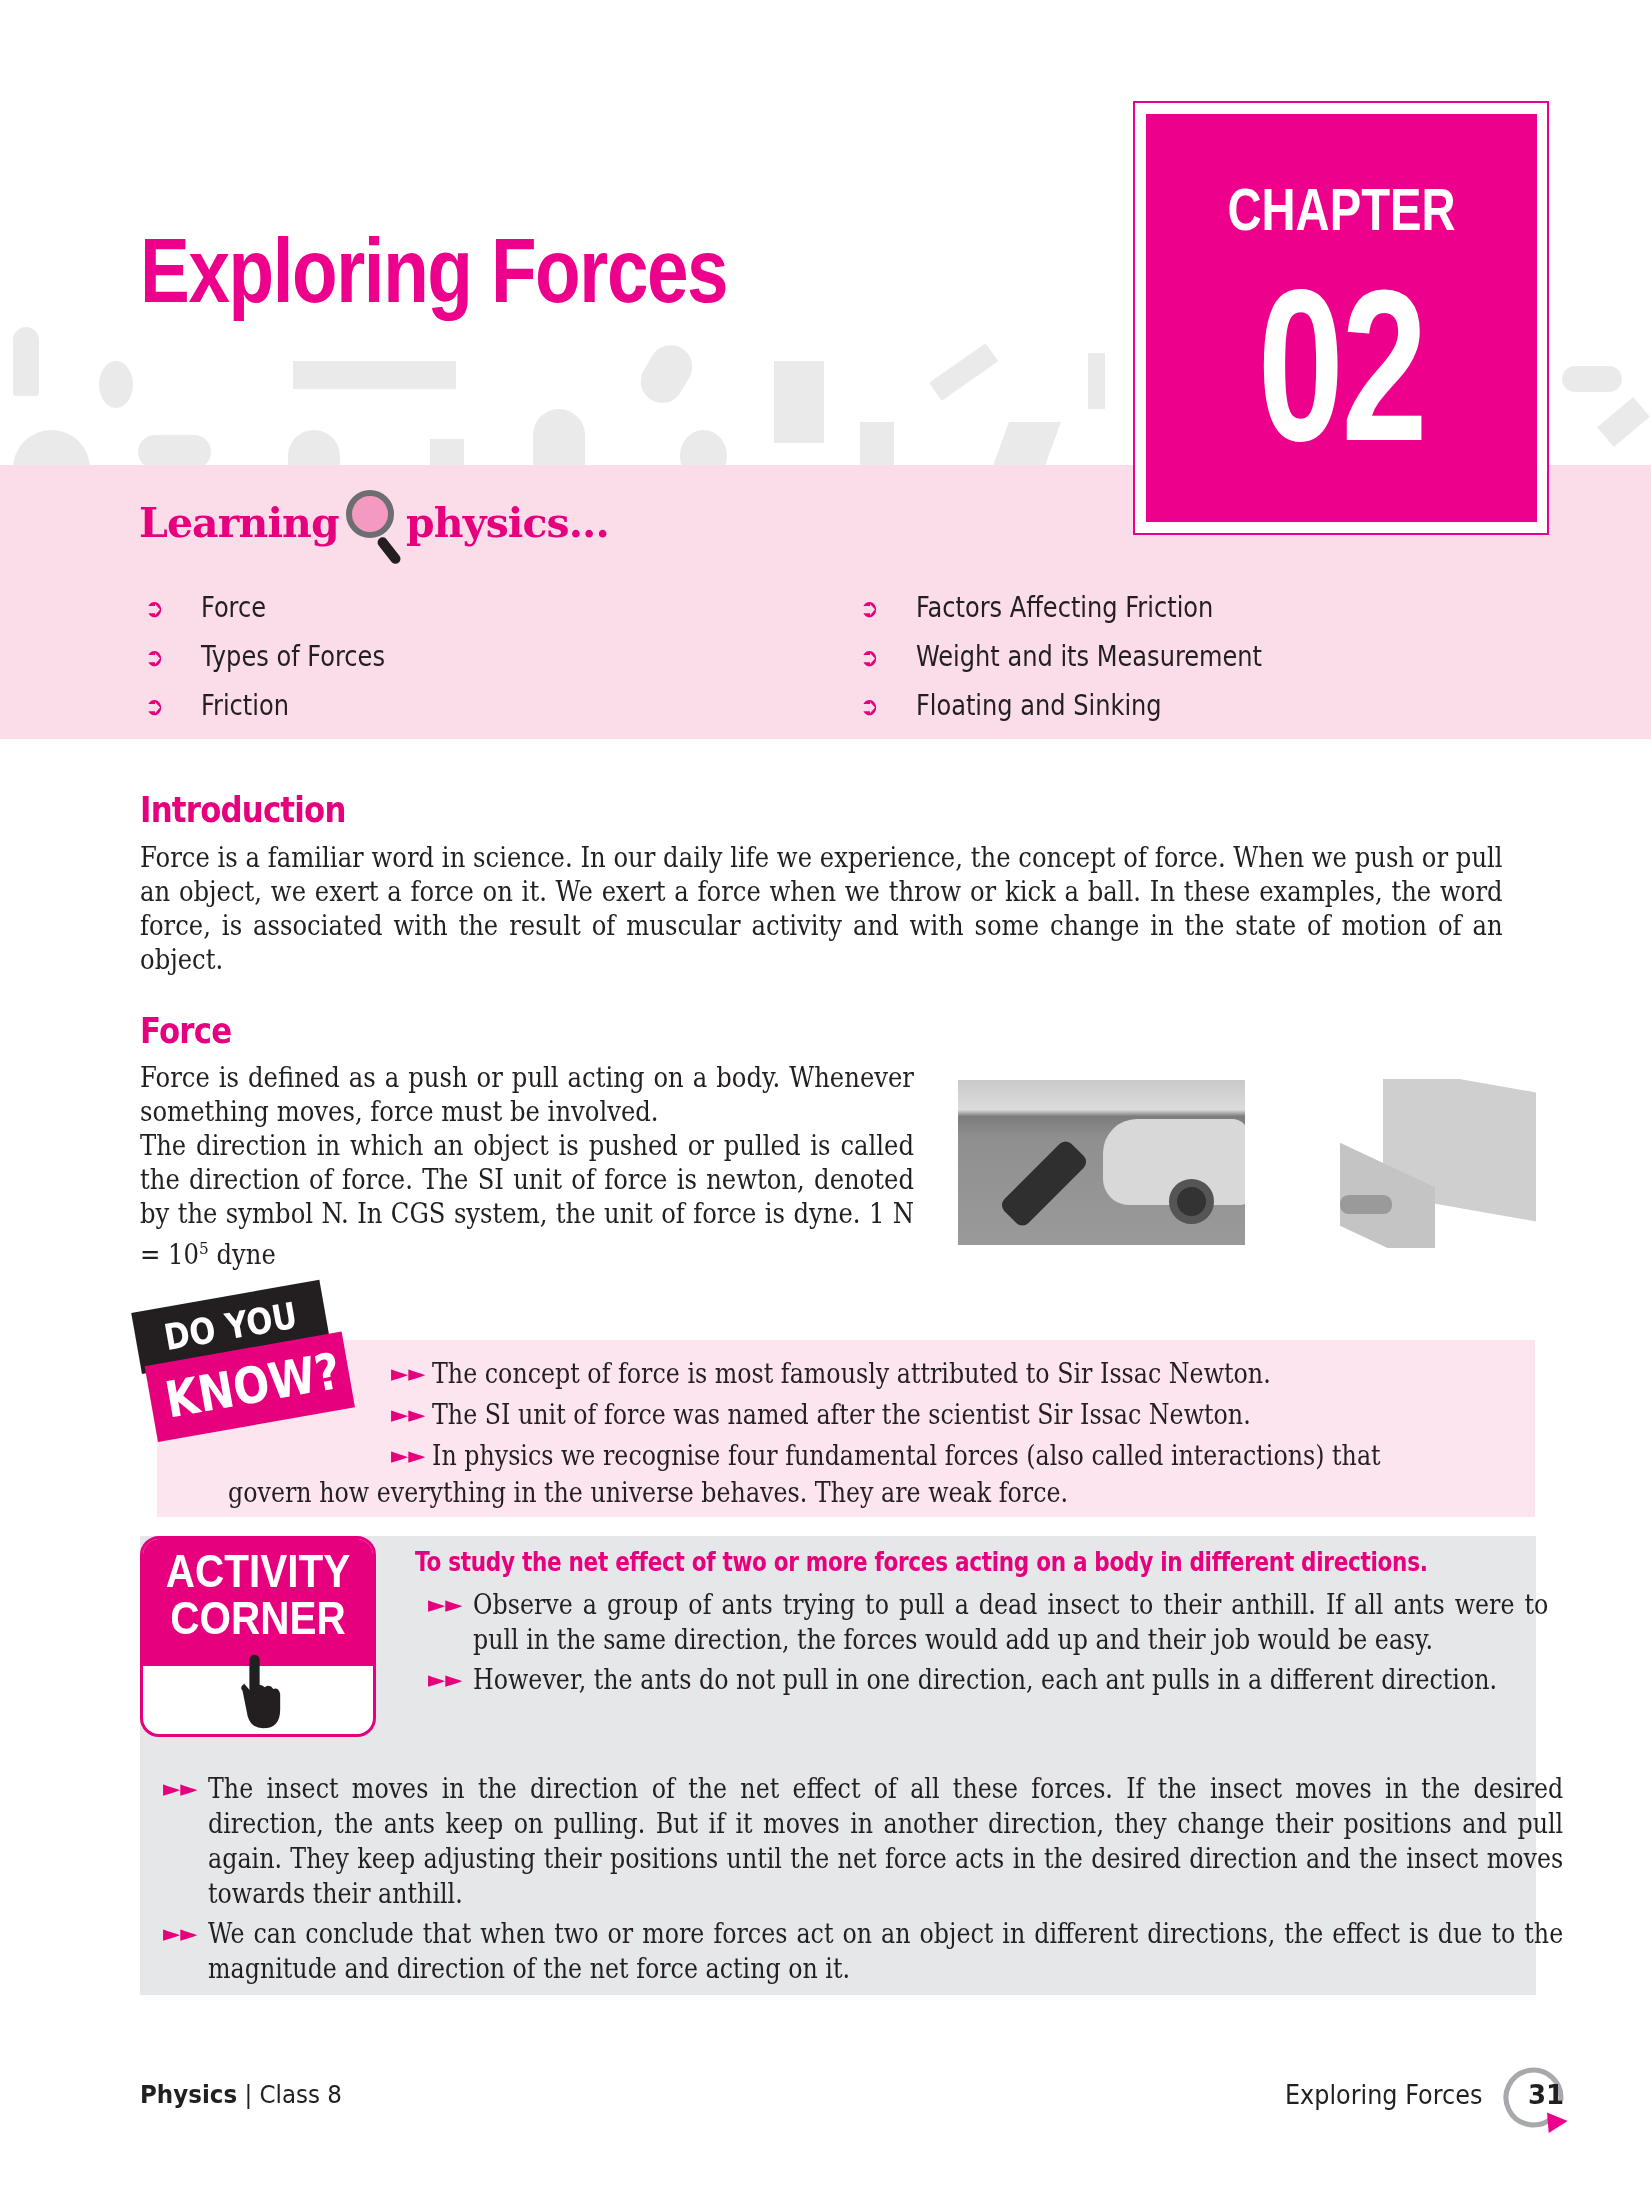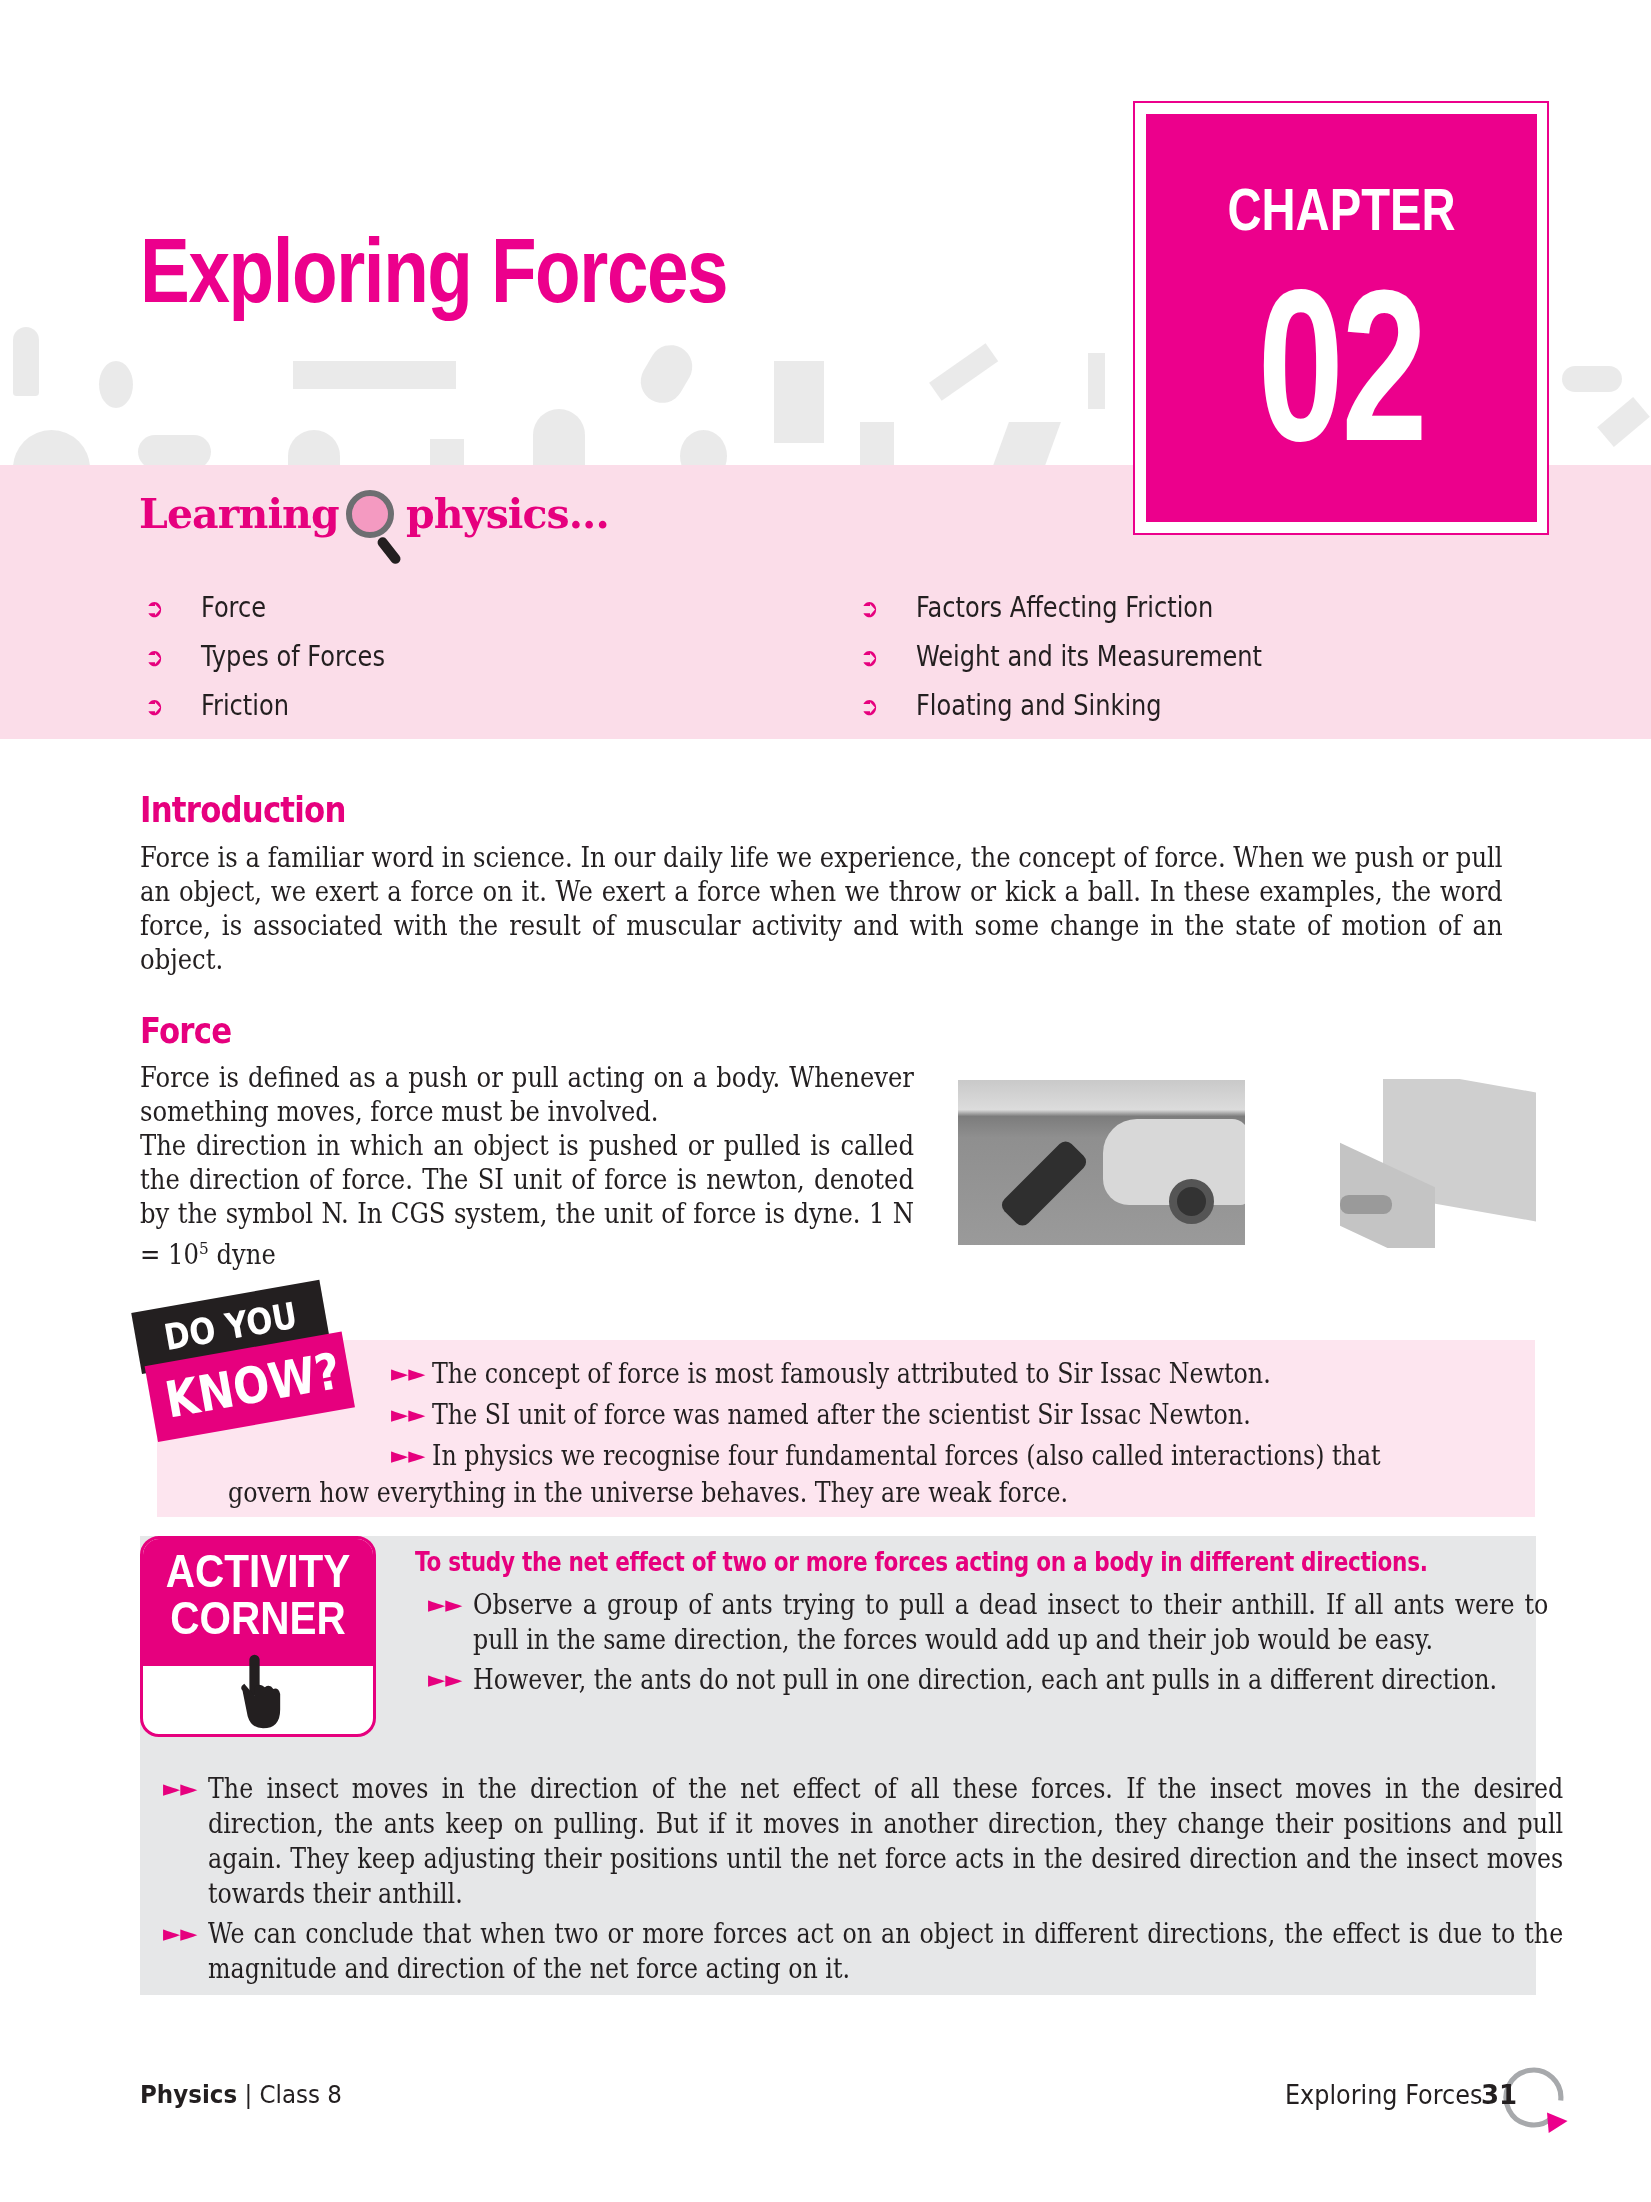--- a/index.html
+++ b/index.html
@@ -13,21 +13,21 @@
   .deco-icon { position: absolute; background: #e6e6e6; opacity: .85; }
   .outcomes-band { left: 0; top: 465px; width: 1651px; height: 274px; background: #fbdde9; }
 
   .page-title { left: 140px; top: 225px; font-family: "Liberation Sans", sans-serif; font-weight: 700; font-size: 91px; color: #ec008c; letter-spacing: -1.7px; transform: scaleX(.82); transform-origin: left top; line-height: 1; }
 
   .chapter-outer { left: 1133px; top: 101px; width: 416px; height: 434px; border: 2.6px solid #ec008c; background: #ffffff; }
   .chapter-inner { left: 1146px; top: 114px; width: 391px; height: 408px; background: #ec008c; }
   .chapter-label { left: 1146px; top: 181px; width: 391px; text-align: center; font-family: "Liberation Sans", sans-serif; font-weight: 700; font-size: 59px; color: #ffffff; transform: scaleX(.8); line-height: 1; }
   .chapter-num { left: 1146px; top: 258px; width: 391px; text-align: center; font-family: "Liberation Sans", sans-serif; font-weight: 700; font-size: 215px; color: #ffffff; transform: scaleX(.72); line-height: 1; letter-spacing: -3.4px; }
 
-  .lo-title { left: 139px; top: 490px; font-family: "DejaVu Serif", serif; font-weight: 700; font-size: 41px; color: #e6007e; display: flex; align-items: flex-start; letter-spacing: -0.9px; }
+  .lo-title { left: 139px; top: 490px; font-family: "DejaVu Serif", serif; font-weight: 700; font-size: 41px; color: #e6007e; display: flex; align-items: flex-end; letter-spacing: -0.9px; }
   .lo-title .mag { position: relative; width: 57px; height: 57px; margin: 0 3.4px 0 6.9px; }
   .lo-title .mag .lens { position: absolute; left: 0; top: 0; width: 48px; height: 48px; border-radius: 50%; border: 6px solid #6d6e71; background: #f49ac1; }
   .lo-title .mag .handle { position: absolute; left: 38px; top: 45px; width: 10.3px; height: 31px; background: #231f20; border-radius: 5.2px; transform: rotate(-38deg); }
 
   .lo-list { list-style: none; font-family: "DejaVu Sans", sans-serif; font-size: 28px; color: #231f20; transform: scaleX(.86); transform-origin: left top; }
   .lo-list li { display: flex; align-items: center; height: 49px; }
   .lo-list .arrow { width: 65px; color: #e6007e; font-size: 26px; }
   .lo-col1 { left: 145px; top: 583px; }
   .lo-col2 { left: 860px; top: 583px; }
 
@@ -81,21 +81,21 @@
   .act-list1 .txt { width: 1222px; }
   .act-list2 { left: 163px; top: 1771px; }
   .act-list2 .txt { width: 1540px; }
   .act-list li + li { margin-top: 5.2px; }
 
   
   .footer-left { left: 140px; top: 2080px; font-family: "DejaVu Sans", sans-serif; font-size: 25px; color: #231f20; transform: scaleX(.92); transform-origin: left top; }
   .footer-left b { font-weight: 700; }
   .footer-right { left: 1285px; top: 2080px; font-family: "DejaVu Sans", sans-serif; font-size: 26px; color: #231f20; transform: scaleX(.92); transform-origin: left top; }
   .page-badge { left: 1499px; top: 2061px; width: 72px; height: 72px; }
-  .page-num { left: 1463px; top: 2080px; width: 72px; text-align: center; font-family: "DejaVu Sans", sans-serif; font-weight: 700; font-size: 26px; color: #231f20; }
+  .page-num { left: 1510px; top: 2080px; width: 72px; text-align: center; font-family: "DejaVu Sans", sans-serif; font-weight: 700; font-size: 26px; color: #231f20; }
 </style>
 </head>
 <body>
 
 <div class="abs deco-band">
   <div class="deco-icon" style="left:13px;top:0;width:26px;height:69px;border-radius:13px 13px 3.4px 3.4px;"></div>
   <div class="deco-icon" style="left:99px;top:34px;width:34px;height:47px;border-radius:50%;"></div>
   <div class="deco-icon" style="left:293px;top:34px;width:163px;height:27.5px;"></div>
   <div class="deco-icon" style="left:13px;top:103px;width:77px;height:52px;border-radius:52px 52px 0 0;"></div>
   <div class="deco-icon" style="left:138px;top:108px;width:73px;height:34px;border-radius:17px;"></div>

